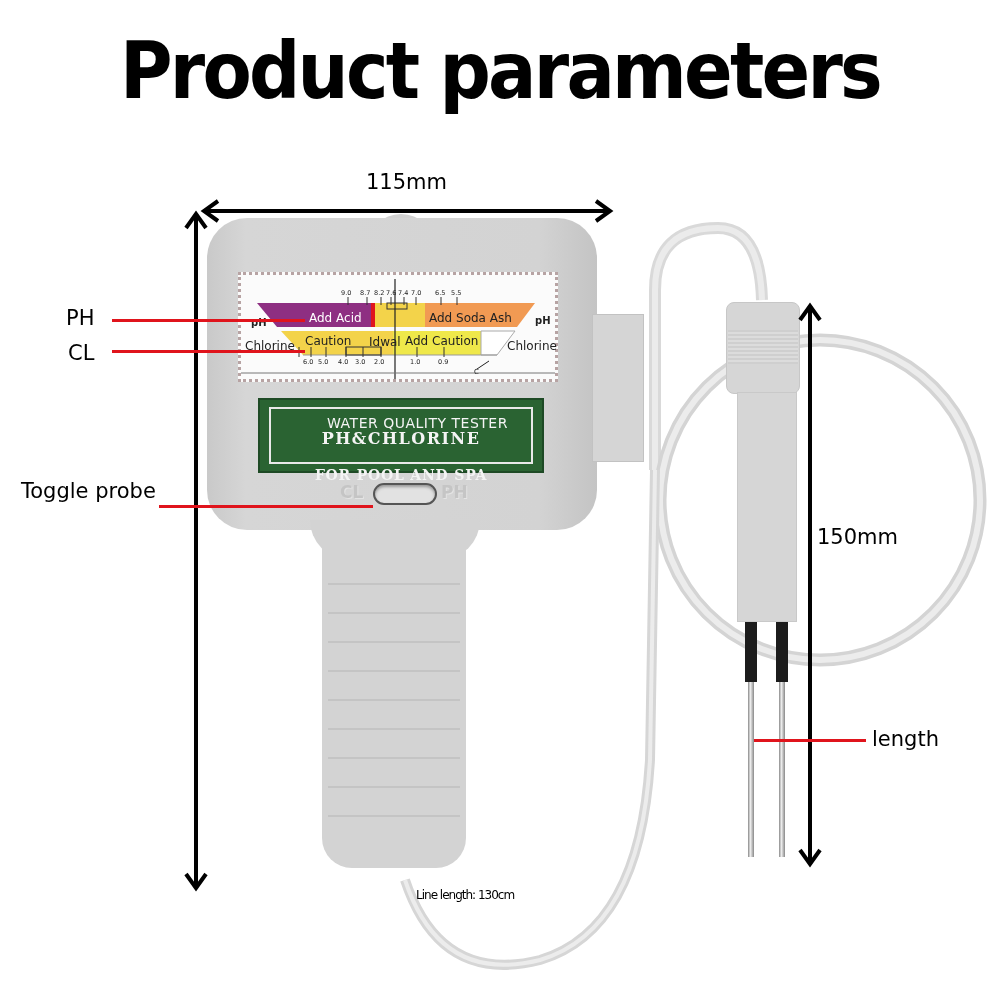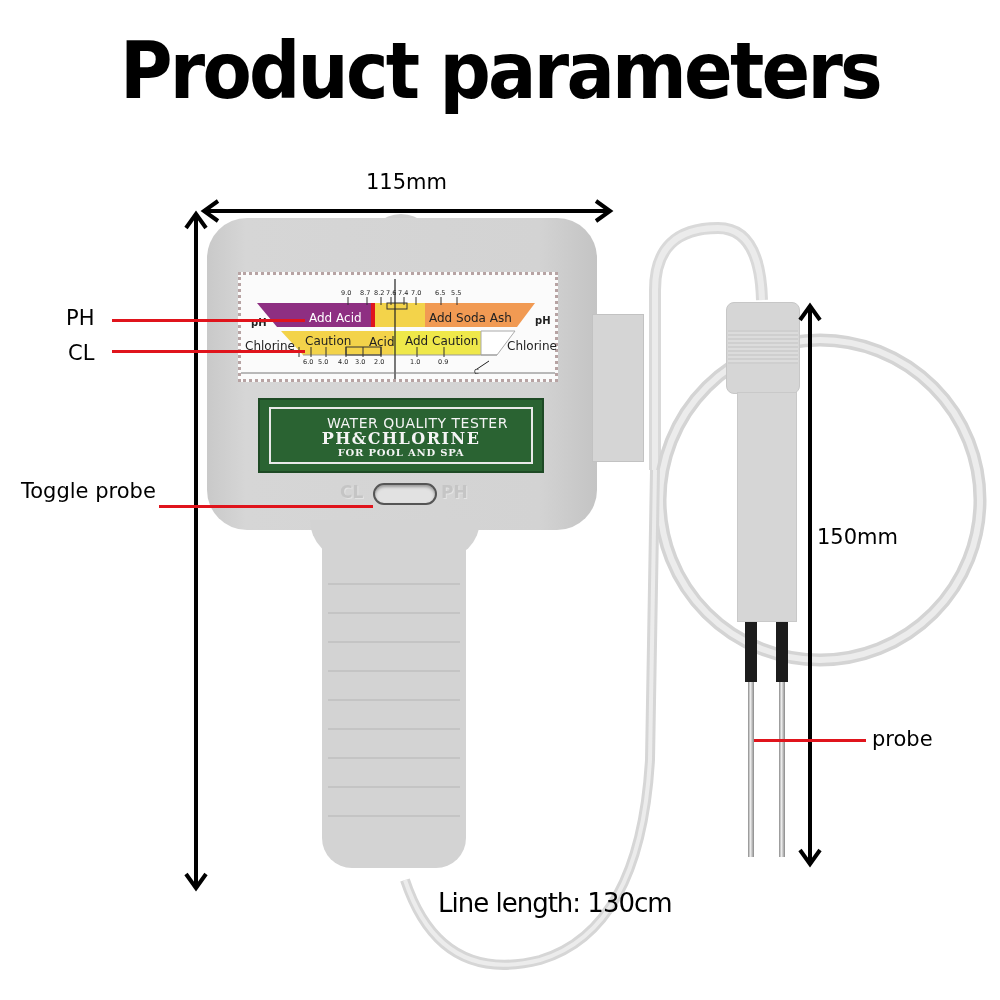--- a/index.html
+++ b/index.html
@@ -21,21 +21,21 @@
   #handle-neck { left:310px; top:520px; width:170px; height:40px; background:#d3d3d3; border-radius:0 0 40px 40px; }
   .grip-line { left:328px; width:132px; height:2px; background:#c4c4c4; }
 
   #gauge { left:238px; top:272px; width:320px; height:110px; background:#fbfbfb; border:3px dotted #b7a3a3; }
   #side-block { left:592px; top:314px; width:52px; height:148px; background:#d5d5d5; border:1px solid #c2c2c2; }
 
   #label-plate { left:258px; top:398px; width:286px; height:75px; background:#2a6332; border:2px solid #1e4a25; }
   #label-inner { position:absolute; left:9px; top:7px; right:9px; bottom:7px; border:2px solid #e9e9e9; text-align:center; color:#f4f4f4; }
   #lbl-l1 { font-family:"DejaVu Sans", sans-serif; font-size:14px; letter-spacing:0.5px; margin-top:6px; line-height:16px; display:block;padding-left:33px; }
   #lbl-l2 { font-family:"DejaVu Serif", serif; font-weight:bold; font-size:16px; letter-spacing:1.5px; line-height:15px; display:block; }
-  #lbl-l3 { font-family:"DejaVu Serif", serif; font-weight:bold; font-size:10px; letter-spacing:0.8px; line-height:13px; display:block; }
+  #lbl-l3 { font-family:"DejaVu Serif", serif; font-weight:bold; font-size:14px; letter-spacing:0.8px; line-height:13px; display:block;margin-top:23px; }
 
   #toggle-cl { left:340px; top:482px; font-family:"DejaVu Sans", sans-serif; font-weight:bold; font-size:17px; color:#c5c5c5; text-shadow:1px 1px 0 #e4e4e4; }
   #toggle-ph { left:441px; top:482px; font-family:"DejaVu Sans", sans-serif; font-weight:bold; font-size:17px; color:#c5c5c5; text-shadow:1px 1px 0 #e4e4e4; }
   #toggle-switch { left:373px; top:483px; width:64px; height:22px; border-radius:11px; background:#e2e2e2; border:2px solid #555; box-shadow:inset 0 2px 3px #999; }
 
   
   .g-txt { position:absolute; font-family:"DejaVu Sans", sans-serif; font-weight:normal; font-size:6.5px; color:#222; white-space:nowrap; line-height:1; }
   .g-lbl { position:absolute; font-family:"DejaVu Sans", sans-serif; font-size:12px; color:#222; white-space:nowrap; line-height:1; }
   .g-ph { position:absolute; font-family:"DejaVu Sans", sans-serif; font-weight:bold; font-size:10px; color:#222; line-height:1; }
 </style>
@@ -133,21 +133,21 @@
   <span class="g-txt" style="left:210px; top:15px;">5.5</span>
 
   <span class="g-lbl" style="left:68px; top:37px; color:#fff;">Add Acid</span>
   <span class="g-lbl" style="left:188px; top:37px;">Add Soda Ash</span>
   <span class="g-ph" style="left:10px; top:43px;">pH</span>
   <span class="g-ph" style="left:294px; top:41px;">pH</span>
 
   <span class="g-lbl" style="left:4px; top:65px;">Chlorine</span>
   <span class="g-lbl" style="left:266px; top:65px;">Chlorine</span>
   <span class="g-lbl" style="left:64px; top:60px;">Caution</span>
-  <span class="g-lbl" style="left:128px; top:61px;">Acid</span>
+  <span class="g-lbl" style="left:128px; top:61px;">Idwal</span>
   <span class="g-lbl" style="left:164px; top:60px;">Add Caution</span>
 
   <span class="g-txt" style="left:62px; top:84px;">6.0</span>
   <span class="g-txt" style="left:77px; top:84px;">5.0</span>
   <span class="g-txt" style="left:97px; top:84px;">4.0</span>
   <span class="g-txt" style="left:114px; top:84px;">3.0</span>
   <span class="g-txt" style="left:133px; top:84px;">2.0</span>
   <span class="g-txt" style="left:169px; top:84px;">1.0</span>
   <span class="g-txt" style="left:197px; top:84px;">0.9</span>
   <span class="g-lbl" style="left:233px; top:94px; font-size:7px;">C</span>
@@ -173,22 +173,22 @@
 <div class="abs" style="left:748px; top:682px; width:6px; height:175px; background:linear-gradient(90deg,#888,#eee 40%,#888);"></div>
 <div class="abs" style="left:779px; top:682px; width:6px; height:175px; background:linear-gradient(90deg,#888,#eee 40%,#888);"></div>
 
 <svg class="abs" style="left:797px; top:302px;" width="26" height="566">
   <line x1="13" y1="4" x2="13" y2="562" stroke="#000" stroke-width="4"></line>
   <polyline points="3,18 13,4 23,18" fill="none" stroke="#000" stroke-width="4"></polyline>
   <polyline points="3,548 13,562 23,548" fill="none" stroke="#000" stroke-width="4"></polyline>
 </svg>
 <div class="abs dim-label" style="left:817px; top:525px;">150mm</div>
 
-<div class="abs dim-label" style="left:438px; top:888px; font-size:26px; letter-spacing:-1px;">Line length: 130cm</div>
+<div class="abs dim-label" style="left:416px; top:888px; font-size:12px; letter-spacing:-1px;">Line length: 130cm</div>
 
 <div class="abs callout-label" style="left:66px; top:306px;">PH</div>
 <div class="abs red-line" style="left:112px; top:319px; width:193px;"></div>
 <div class="abs callout-label" style="left:68px; top:341px;">CL</div>
 <div class="abs red-line" style="left:112px; top:350px; width:193px;"></div>
 <div class="abs callout-label" style="left:21px; top:479px;">Toggle probe</div>
 <div class="abs red-line" style="left:159px; top:505px; width:214px;"></div>
 <div class="abs red-line" style="left:754px; top:739px; width:112px;"></div>
-<div class="abs callout-label" style="left:872px; top:727px;">probe</div>
+<div class="abs callout-label" style="left:872px; top:727px;">length</div>
 
 </body></html>

